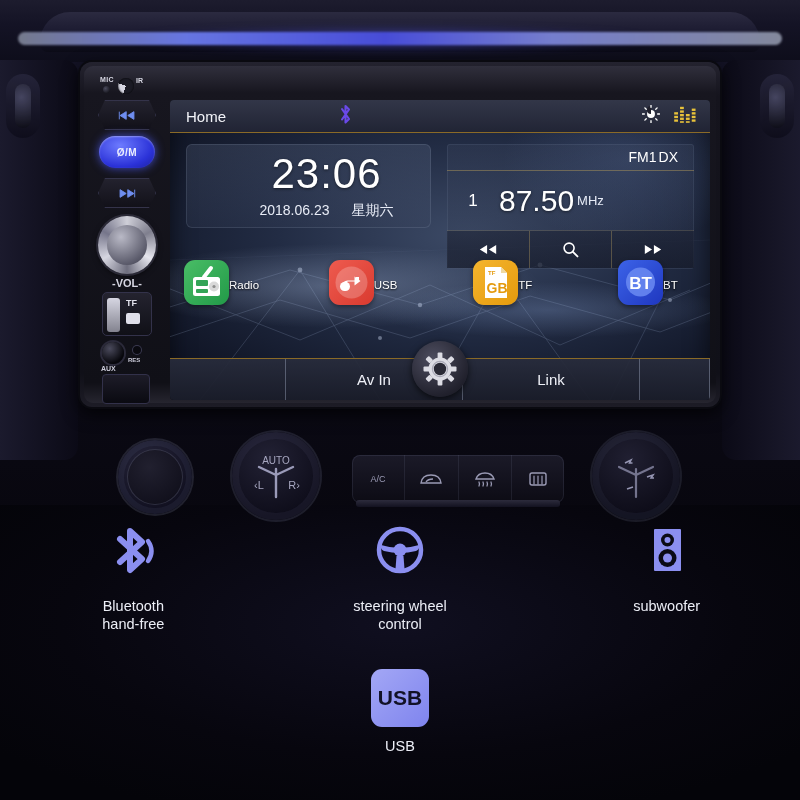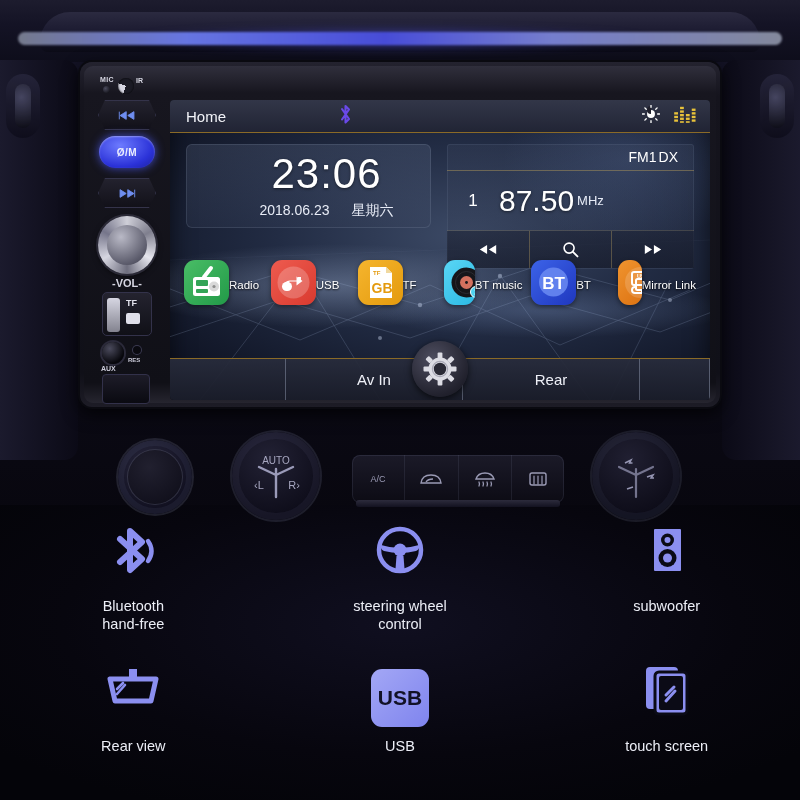--- a/index.html
+++ b/index.html
@@ -443,62 +443,37 @@
               <svg viewBox="0 0 45 45" width="45" height="45">
                 <path d="M12 7 h16 l6 6 v25 h-22 z" fill="#fff"></path>
                 <path d="M28 7 l6 6 h-6 z" fill="#f0d9a0"></path>
                 <text x="15" y="15" font-family="Liberation Sans, sans-serif" font-size="6" font-weight="bold" fill="#e49a0d">TF</text>
                 <text x="13.5" y="33" font-family="Liberation Sans, sans-serif" font-size="14" font-weight="bold" fill="#e49a0d">GB</text>
               </svg>
             </div>
             <div class="app-lbl">TF</div>
           </div>
 
-          <div class="app">
-            <div class="app-ic" style="background:linear-gradient(135deg,#5ad6f5,#2bb9e3)">
-              <svg viewBox="0 0 45 45" width="45" height="45">
-                <circle cx="22.5" cy="22.5" r="15" fill="#16161a"></circle>
-                <circle cx="22.5" cy="22.5" r="11" fill="none" stroke="#2c2c32" stroke-width="1"></circle>
-                <circle cx="22.5" cy="22.5" r="6.5" fill="#d3705e"></circle>
-                <circle cx="22.5" cy="22.5" r="1.4" fill="#16161a"></circle>
-                <circle cx="32" cy="32" r="5.5" fill="#4fd2f0" stroke="#fff" stroke-width="1"></circle>
-                <path d="M30.4 29.6 L33.4 33 L31.6 34.6 L31.6 29.6 L33.4 31.4 L30.4 34.2" fill="none" stroke="#fff" stroke-width=".9"></path>
-              </svg>
-            </div>
-            <div class="app-lbl">BT music</div>
-          </div>
 
           <div class="app">
             <div class="app-ic" style="background:linear-gradient(135deg,#3c63e8,#1f37bf)">
               <svg viewBox="0 0 45 45" width="45" height="45">
                 <circle cx="22.5" cy="22" r="14.5" fill="#6b8bf2" opacity=".85"></circle>
                 <text x="22.5" y="28.5" text-anchor="middle" font-family="Liberation Sans, sans-serif" font-size="17" font-weight="bold" fill="#fff">BT</text>
               </svg>
             </div>
             <div class="app-lbl">BT</div>
           </div>
 
-          <div class="app">
-            <div class="app-ic" style="background:linear-gradient(135deg,#f0942f,#dd7312)">
-              <svg viewBox="0 0 45 45" width="45" height="45">
-                <circle cx="22.5" cy="22.5" r="15.5" fill="#ffffff" opacity=".16"></circle>
-                <rect x="14" y="12" width="19" height="13" rx="2" fill="none" stroke="#fff" stroke-width="2"></rect>
-                <rect x="18" y="19" width="12" height="11" rx="1.5" fill="none" stroke="#fff" stroke-width="2"></rect>
-                <path d="M24 30 v3 h-7 a3 3 0 0 1 0-6 h2" fill="none" stroke="#fff" stroke-width="2"></path>
-                <text x="19" y="18" font-family="Liberation Sans, sans-serif" font-size="5.5" font-weight="bold" fill="#fff">USB</text>
-              </svg>
-            </div>
-            <div class="app-lbl">Mirror Link</div>
-          </div>
         </div>
 
         <div class="tabs">
           <div class="tab edge"></div>
           <div class="tab">Av In</div>
-          <div class="tab">Rear</div>
+          <div class="tab">Link</div>
           <div class="tab edge"></div>
           <div class="gear">
             <svg width="34" height="34" viewBox="0 0 34 34">
               <g fill="#dcdce4">
                 <circle cx="17" cy="17" r="11.5"></circle>
                 <g>
                   <rect x="14.6" y="0.5" width="4.8" height="6" rx="1"></rect>
                   <rect x="14.6" y="27.5" width="4.8" height="6" rx="1"></rect>
                   <rect x="0.5" y="14.6" width="6" height="4.8" rx="1"></rect>
                   <rect x="27.5" y="14.6" width="6" height="4.8" rx="1"></rect>
@@ -616,45 +591,24 @@
             <circle cx="33.5" cy="37" r="9" fill="#0b0b16"></circle>
             <circle cx="33.5" cy="37" r="4.5" fill="#8b8ff0"></circle>
           </svg>
         </div>
         <div class="flbl">subwoofer</div>
       </div>
 
     </div>
 
     <div class="frow frow2">
-      <div class="fitem">
-        <div class="fic">
-          <svg width="66" height="66" viewBox="0 0 66 66">
-            <path d="M29 8 h8 v9 h-8z" fill="#8b8ff0"></path>
-            <path d="M10 18 h46 l-5 22 h-36z" fill="none" stroke="#8b8ff0" stroke-width="5" stroke-linejoin="round"></path>
-            <path d="M17 33 l8 -9 M17 28 l6 -6" stroke="#8b8ff0" stroke-width="2.6" stroke-linecap="round"></path>
-          </svg>
-        </div>
-        <div class="flbl">Rear view</div>
-      </div>
 
       <div class="fitem">
         <div class="fic">
           <div class="sq" style="font-size:21px">USB</div>
         </div>
         <div class="flbl">USB</div>
       </div>
 
 
-      <div class="fitem">
-        <div class="fic">
-          <svg width="66" height="66" viewBox="0 0 66 66">
-            <rect x="12" y="6" width="32" height="42" rx="4" fill="#8b8ff0"></rect>
-            <rect x="21" y="11" width="32" height="42" rx="4" fill="#8b8ff0" stroke="#0b0b16" stroke-width="3"></rect>
-            <rect x="25" y="15" width="24" height="34" rx="2" fill="#0b0b16"></rect>
-            <path d="M32 40 l9 -10 M32 34 l8 -8" stroke="#8b8ff0" stroke-width="3" stroke-linecap="round"></path>
-          </svg>
-        </div>
-        <div class="flbl">touch screen</div>
-      </div>
     </div>
   </div>
 </div>
 
 </body></html>

